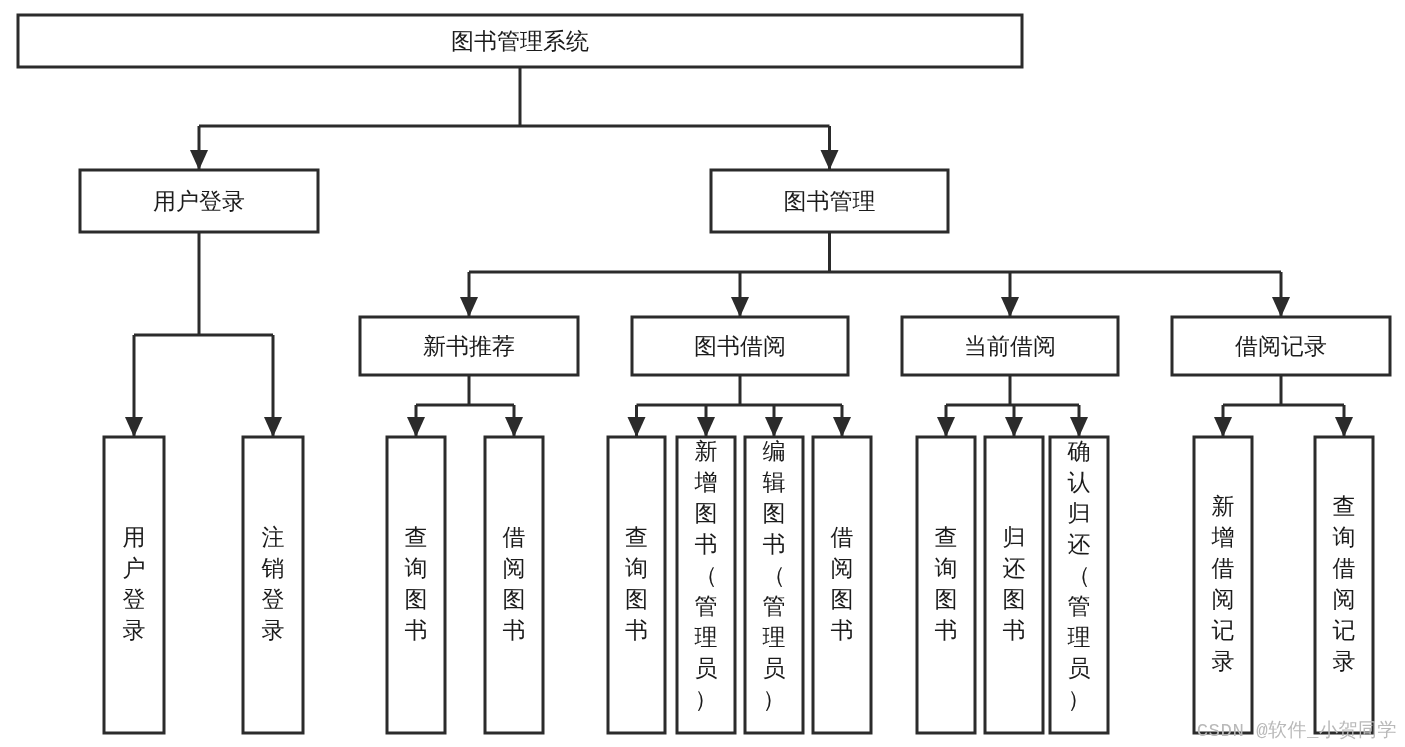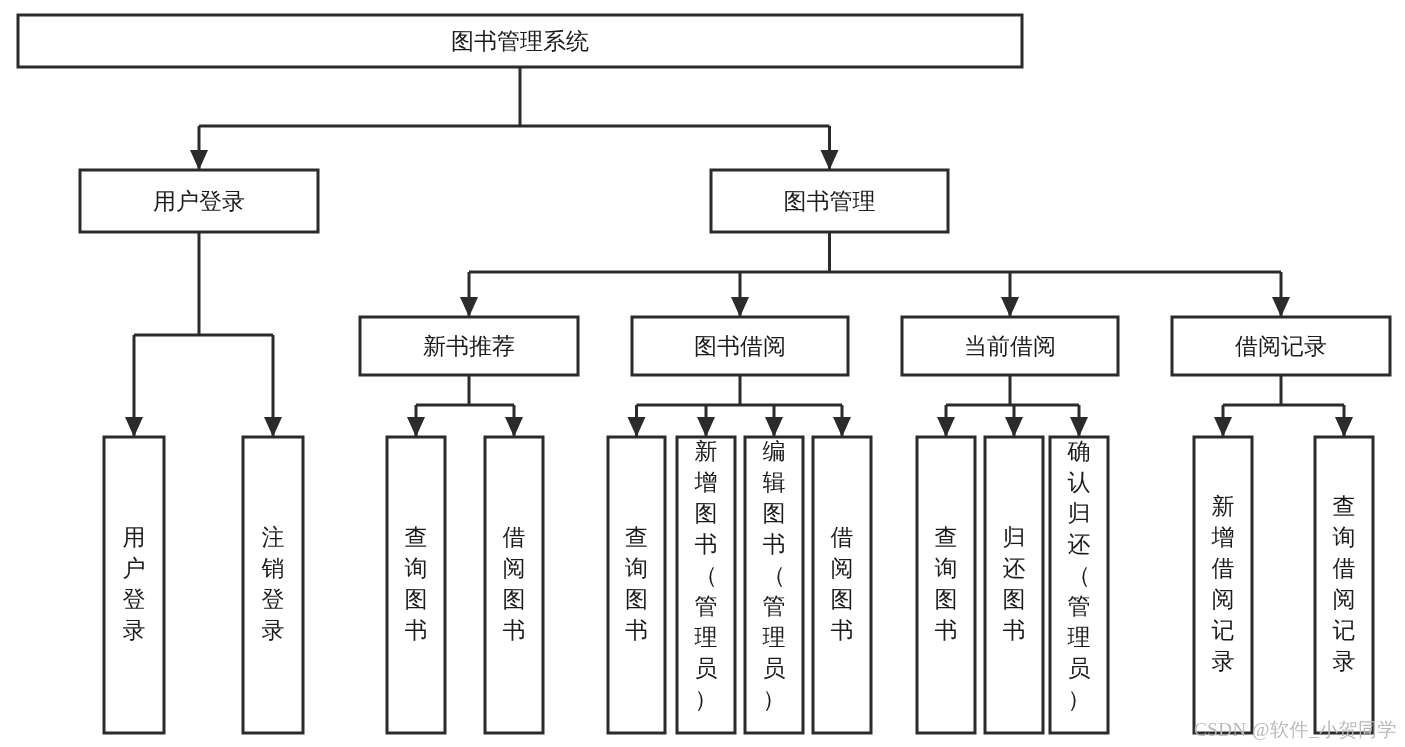--- a/index.html
+++ b/index.html
@@ -51,21 +51,21 @@
   .node-label-v {
     font-family: "DejaVu Sans", "Liberation Sans", sans-serif;
     font-size: 23px;
     fill: #1b1b1b;
     text-anchor: middle;
   }
   .watermark {
     position: absolute;
     right: 8px;
     bottom: 4px;
-    font-family: Liberation Serif, serif;
+    font-family: Liberation Mono, monospace;
     font-size: 19px;
     color: #b9b9b9;
     letter-spacing: 0.5px;
     white-space: nowrap;
     pointer-events: none;
   }
 </style>
 </head>
 <body>
 

